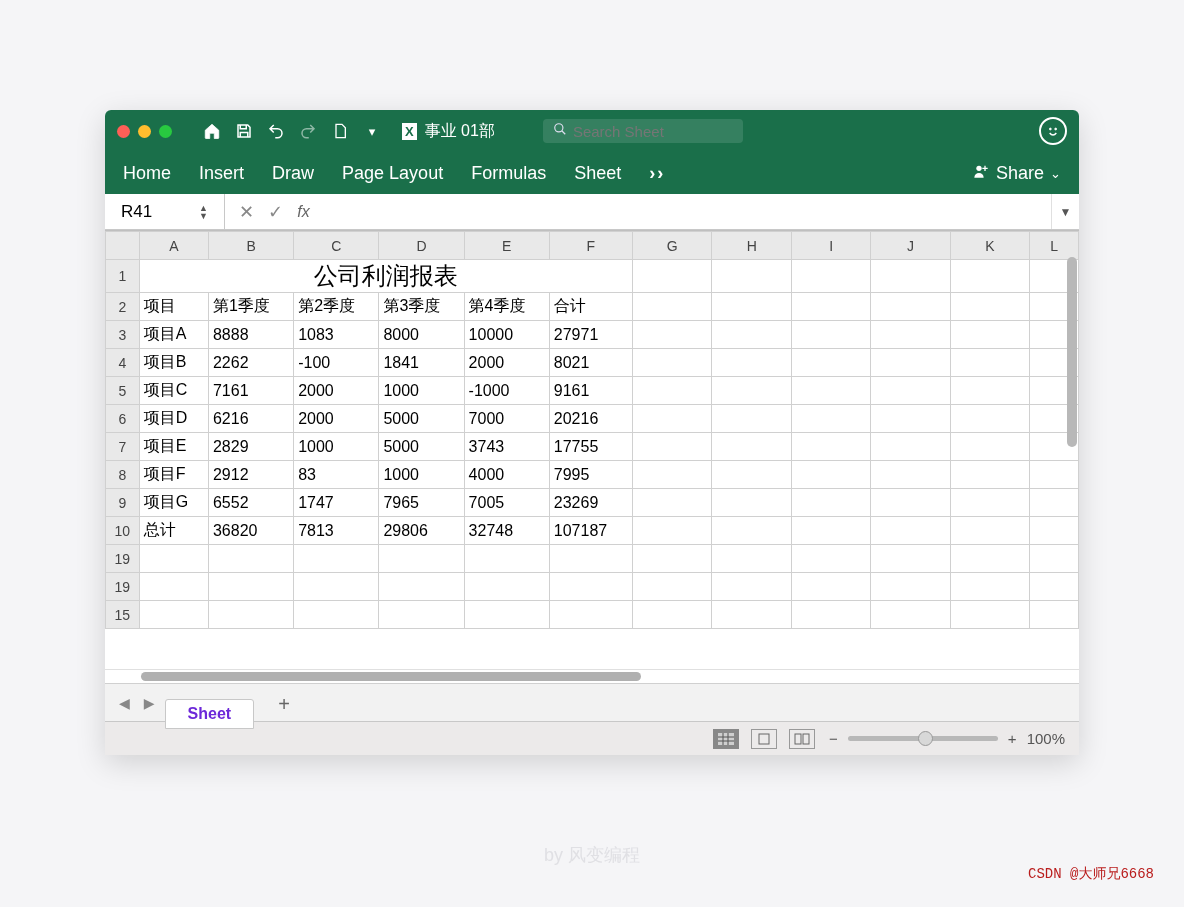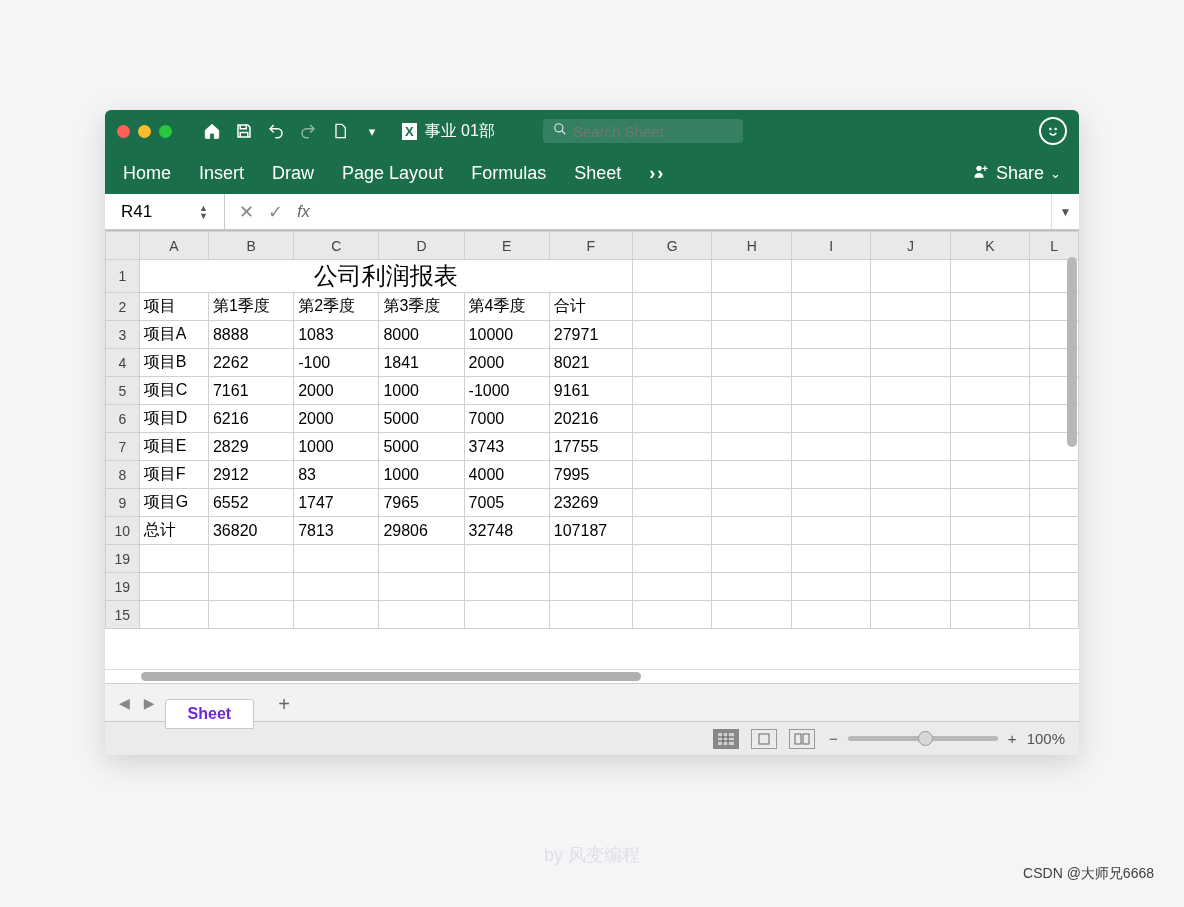--- a/index.html
+++ b/index.html
@@ -145,21 +145,21 @@
 .view-btns { display:flex; gap:12px; }
 .view-btn {
   width:26px; height:20px; border:1px solid #999; display:flex;
   align-items:center; justify-content:center; font-size:11px; cursor:pointer;
 }
 .view-btn.active { background:#888; border-color:#888; }
 .zoom { display:flex; align-items:center; gap:10px; }
 .zoom-track { width:150px; height:5px; background:#b8b8b8; border-radius:3px; position:relative; }
 .zoom-thumb { position:absolute; left:70px; top:-5px; width:15px; height:15px; border-radius:50%; background:#d8d8d8; border:1px solid #999; }
 .watermark {
-  position:absolute; bottom:24px; right:30px; color:#404040; font-size:14px;
+  position:absolute; bottom:24px; right:30px; color:#b91c1c; font-size:14px;font-family:Liberation Mono, monospace;
 }
 .watermark2 {
   position:absolute; left:50%; bottom:40px; transform:translateX(-50%);
   color:#e0e0e4; font-size:18px;
 }
 </style>
 </head>
 <body>
 
 <div class="app-window">

